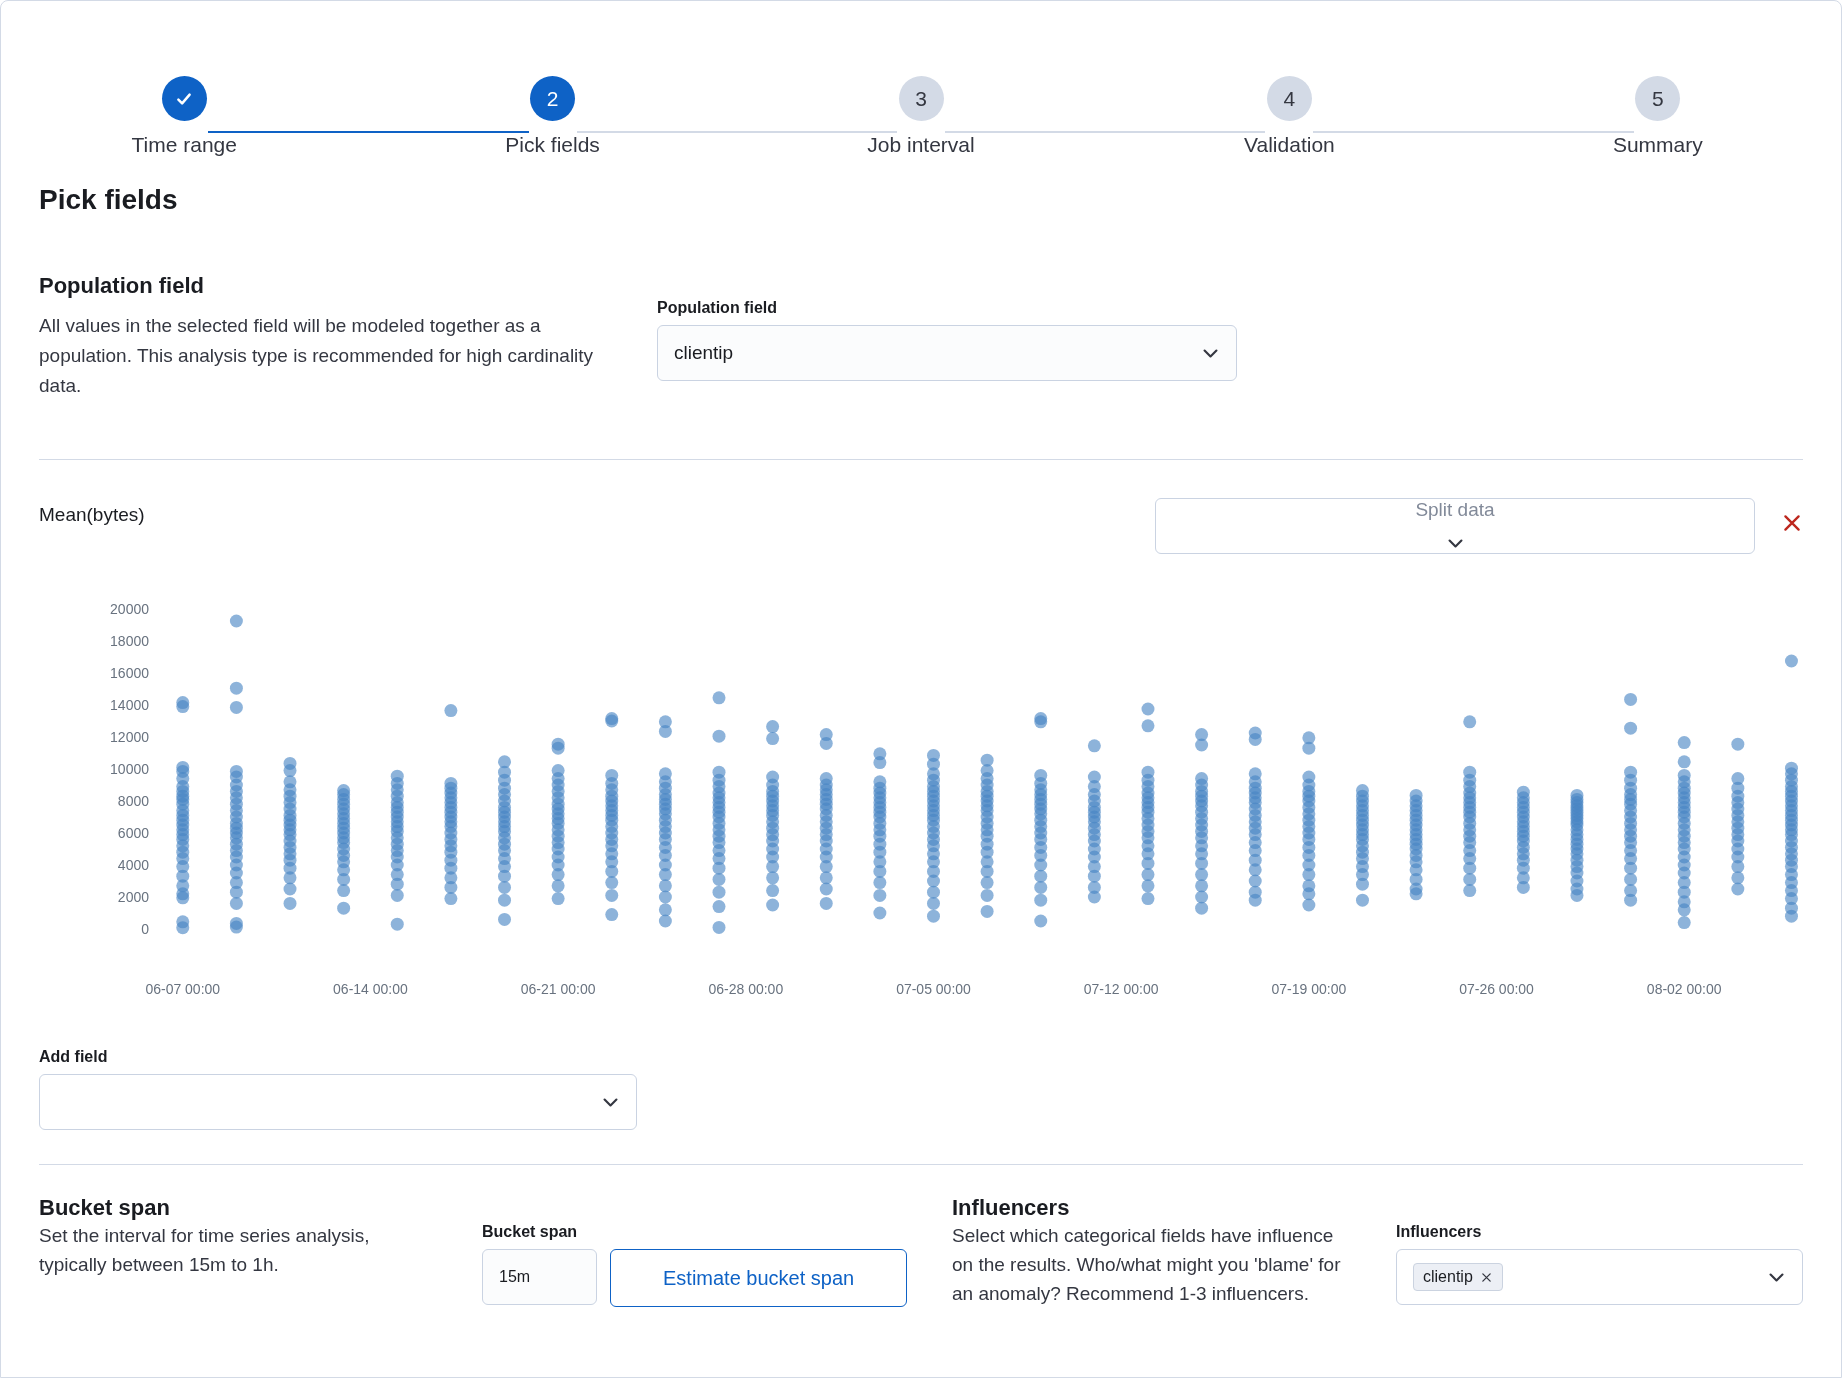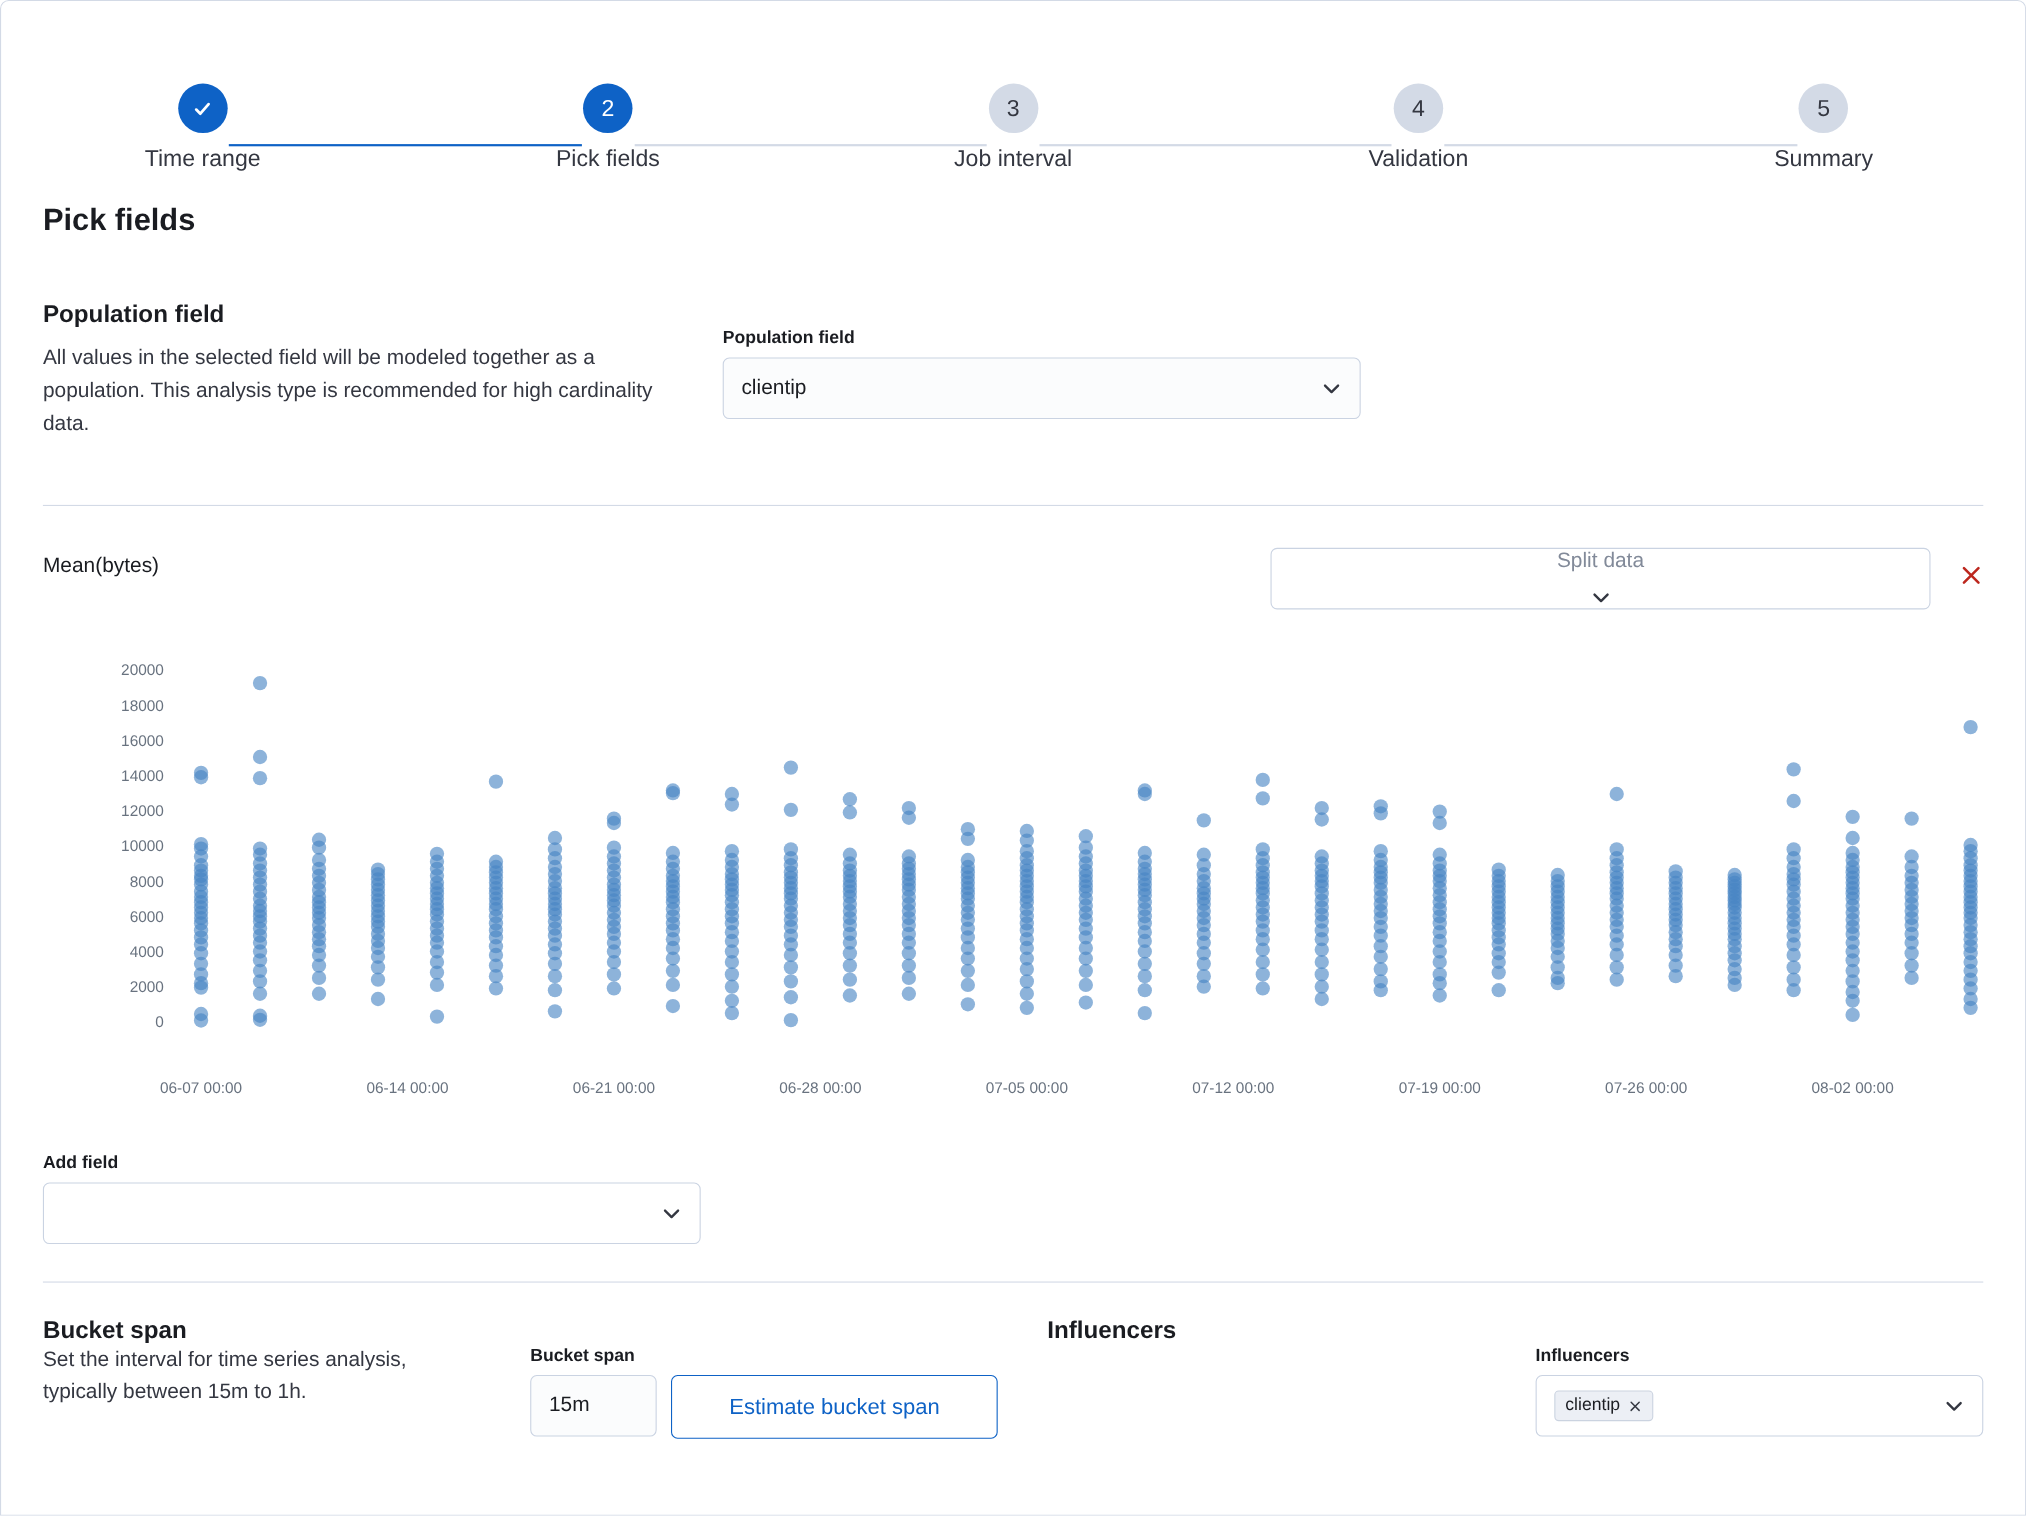--- a/index.html
+++ b/index.html
@@ -90,21 +90,21 @@
   .bottom-section h2 { font-size: 22px; line-height: 26px; font-weight: 700; color: #1a1c21; }
   .bottom-section p { font-size: 19px; line-height: 29px; }
   .b1 { width: 400px; margin-right: 43px; }
   .b2 { width: 470px; padding-top: 28px; }
   .b3 { width: 405px; margin-right: 39px; }
   .b4 { flex: 1; padding-top: 28px; }
   .bucket-row { display: flex; gap: 13px; align-items: stretch; }
   .bucket-input {
     width: 115px; height: 56px;
     border: 1px solid #cad3e2; border-radius: 6px;
-    background: #fbfcfd; font-size: 19px; color: #1a1c21;
+    background: #fbfcfd; font-size: 16px; color: #1a1c21;
     padding: 0 0 0 16px; font-family: inherit;
   }
   .estimate-btn {
     height: 58px; padding: 0 52px;
     background: #fff; border: 1px solid #0e62c6; border-radius: 6px;
     color: #0e62c6; font-size: 20px; font-weight: 500; font-family: inherit;
     cursor: pointer;
   }
   .combo-box {
     height: 56px; width: 100%;
@@ -878,20 +878,21 @@
     </div>
     <div class="b2">
       <label class="field-label">Bucket span</label>
       <div class="bucket-row">
         <input class="bucket-input" value="15m" style="">
         <button class="estimate-btn">Estimate bucket span</button>
       </div>
     </div>
     <div class="b3">
       <h2>Influencers</h2>
+      <p>Select which categorical fields have influence on the results. Who/what might you 'blame' for an anomaly? Recommend 1-3 influencers.</p>
     </div>
     <div class="b4">
       <label class="field-label">Influencers</label>
       <div class="combo-box">
         <span class="pill">
           <span>clientip</span>
           <span class="pill-x">
             <svg width="13" height="13" viewBox="0 0 16 16">
                 <path d="M3.5 3.5 L12.5 12.5 M12.5 3.5 L3.5 12.5" fill="none" stroke="#343741" stroke-width="1.6" stroke-linecap="round"></path>
               </svg>

